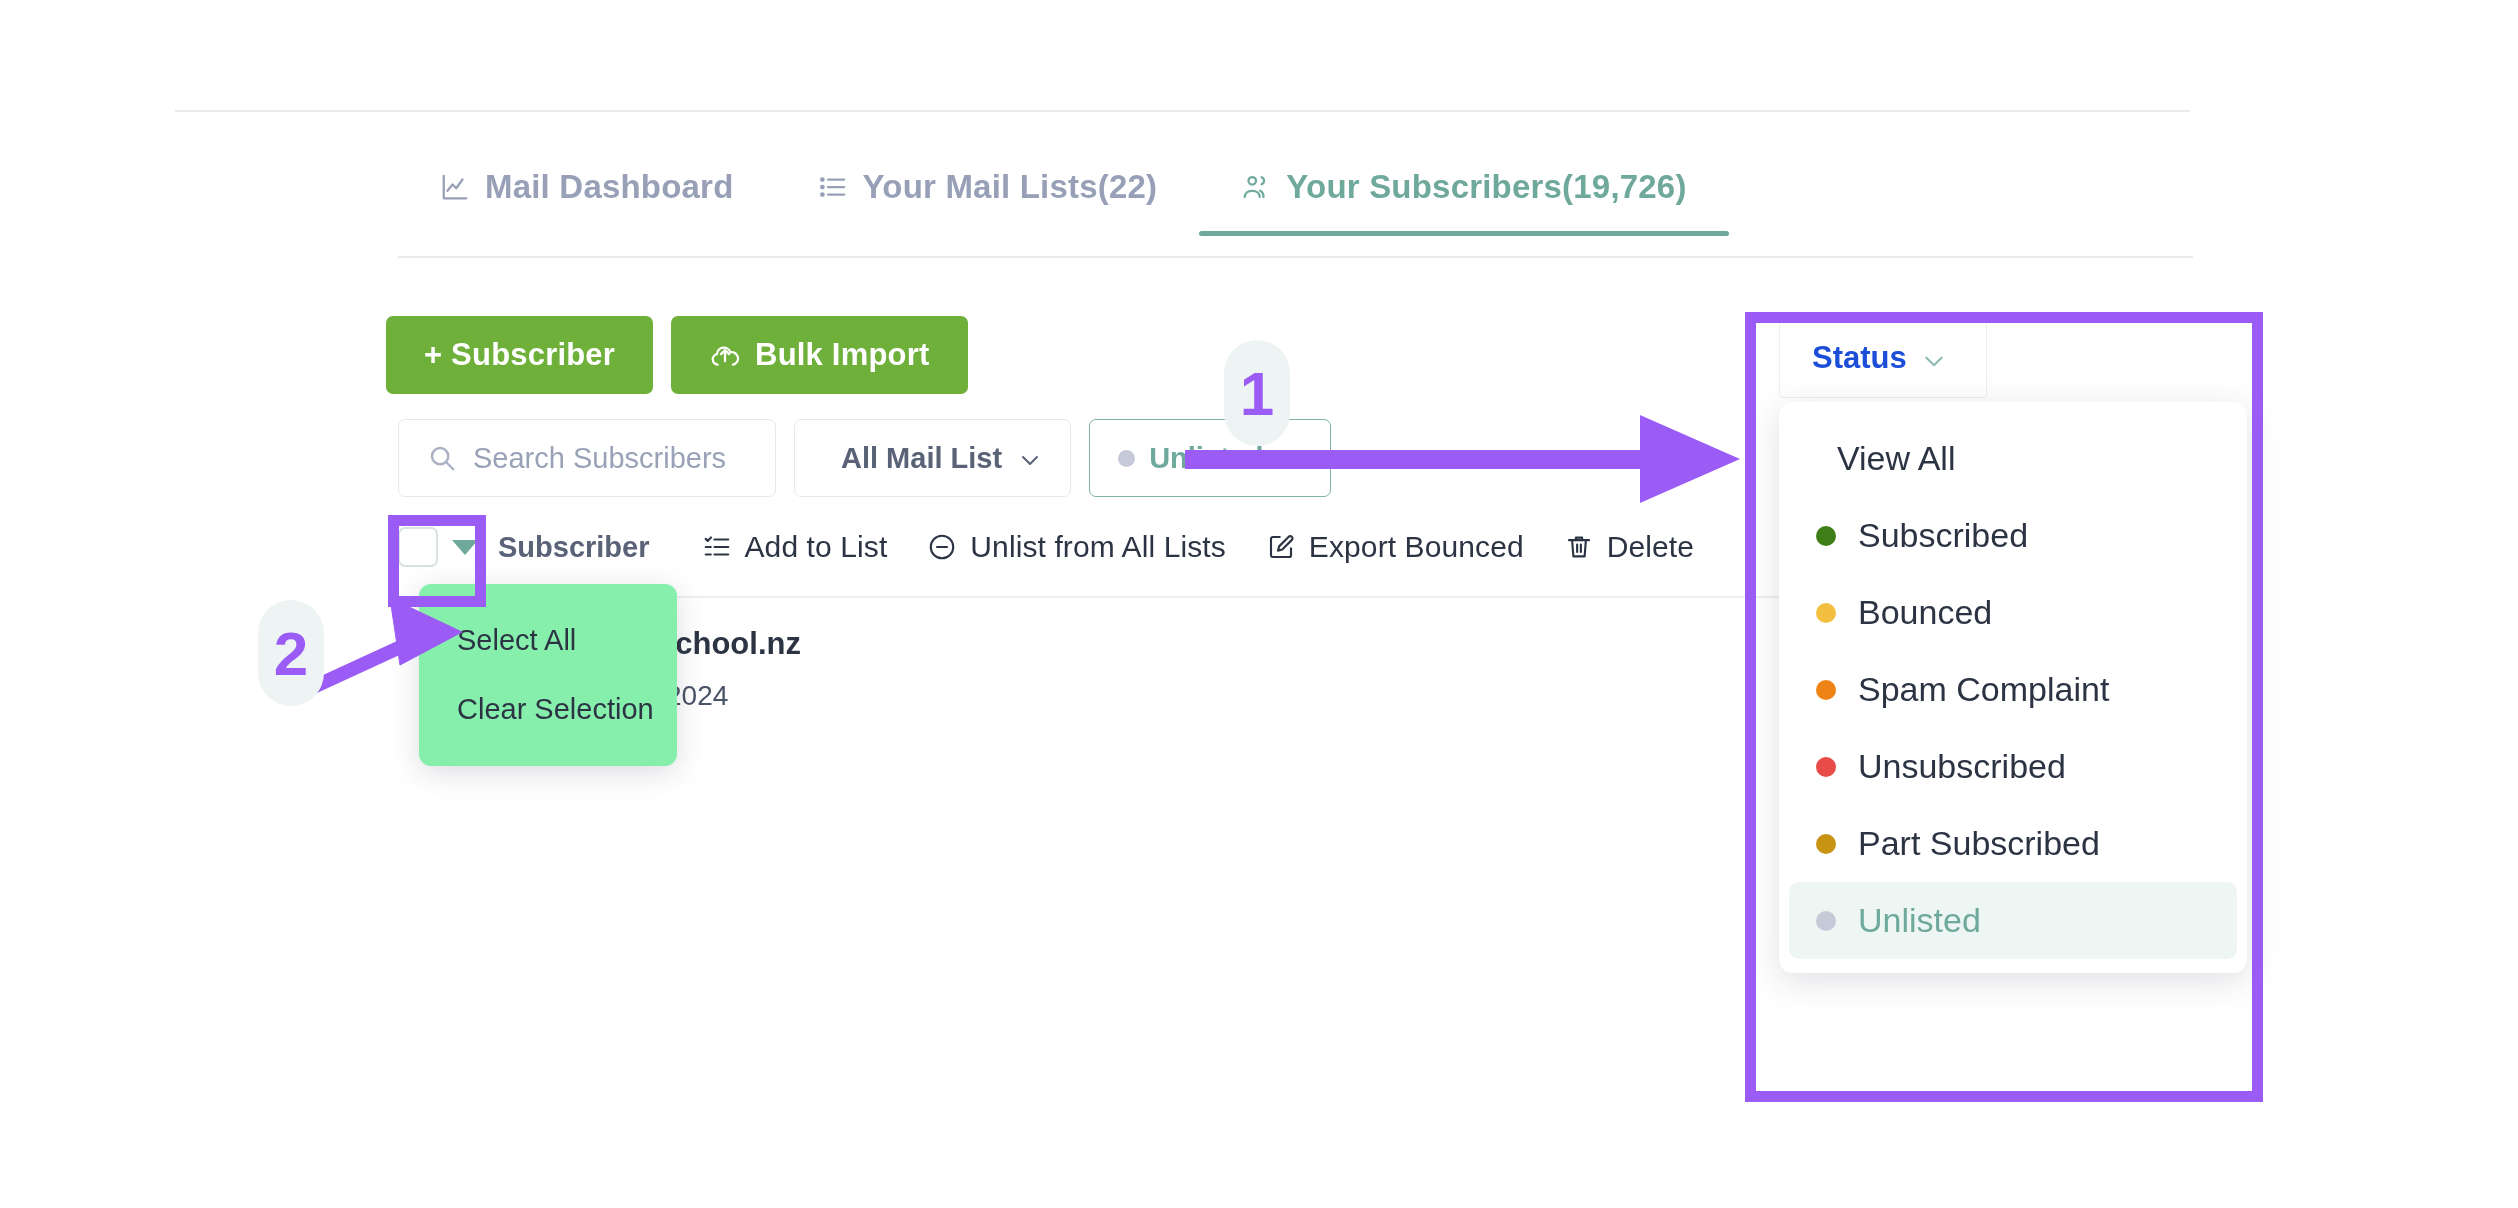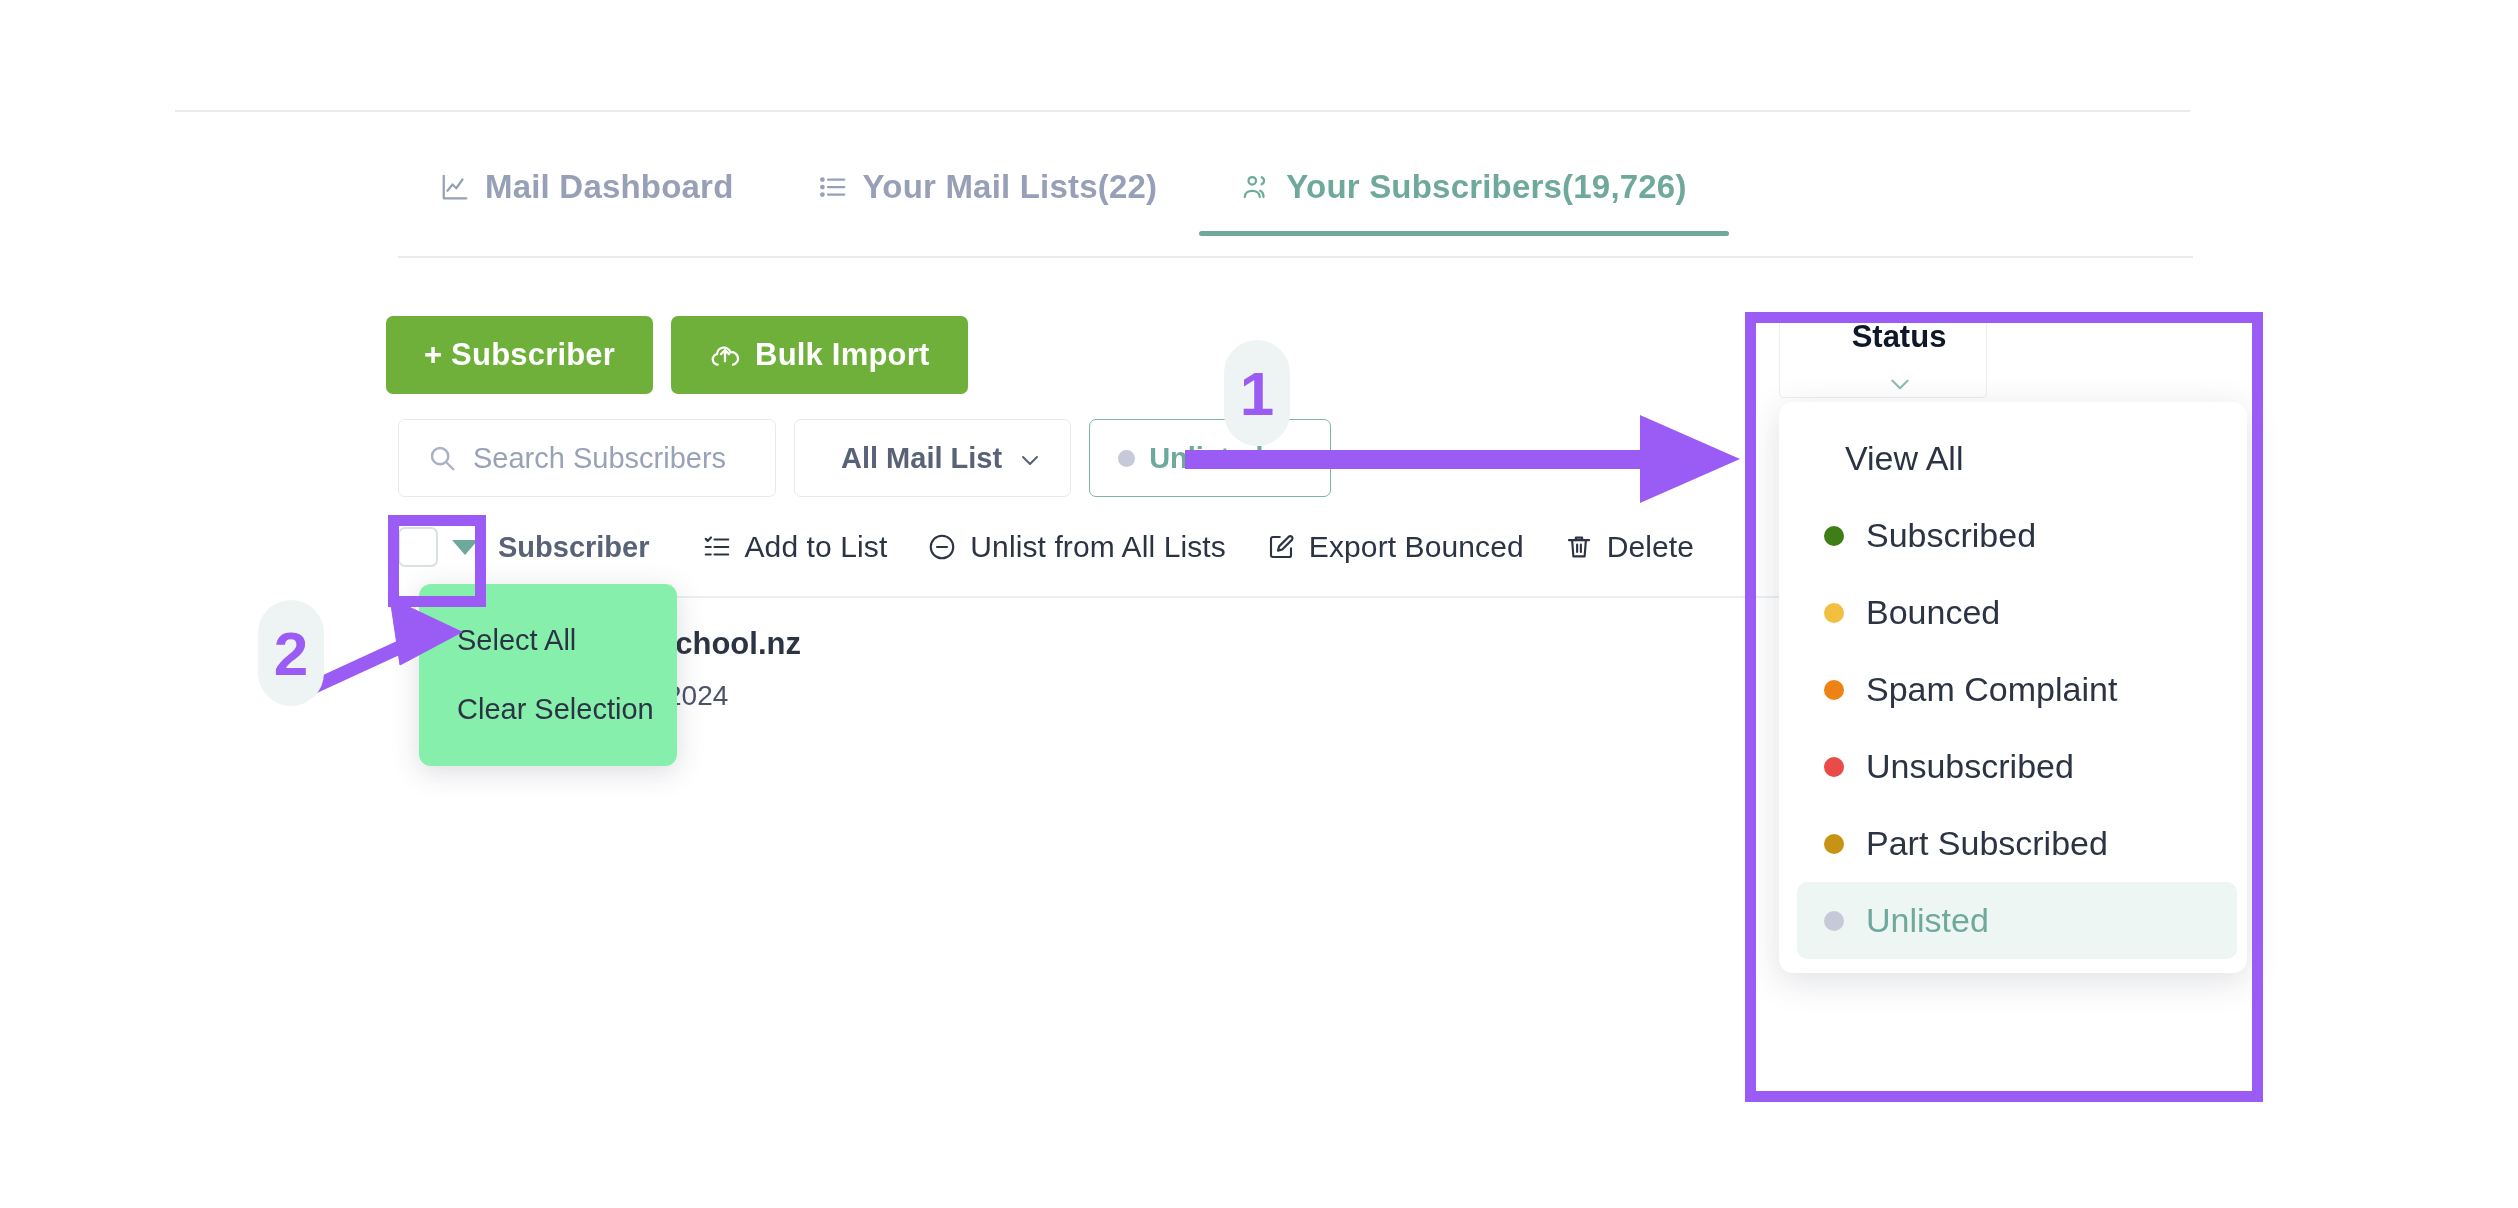--- a/index.html
+++ b/index.html
@@ -259,33 +259,32 @@
     border: 1.5px solid #eceef2;
     border-radius: 4px;
     background: #fff;
     display: flex;
     align-items: center;
     gap: 14px;
     padding-left: 32px;
     box-sizing: border-box;
     font-size: 31px;
     font-weight: 600;
-    color: #0f172a;
-    cursor: pointer;
-    flex-direction: column;
+    color: #1d4ed8;
+    cursor: pointer;
   }
   .status-panel {
     position: absolute;
     left: 0;
     top: 84px;
     width: 468px;
     background: #ffffff;
     border-radius: 14px;
     box-shadow: 0 8px 34px rgba(40,45,70,.15);
-    padding: 18px 0 14px 8px;
+    padding: 18px 0 14px 0;
     box-sizing: border-box;
   }
   .status-item {
     display: flex;
     align-items: center;
     gap: 22px;
     padding: 19px 0 19px 37px;
     font-size: 34px;
     color: #2c3444;
     cursor: pointer;

